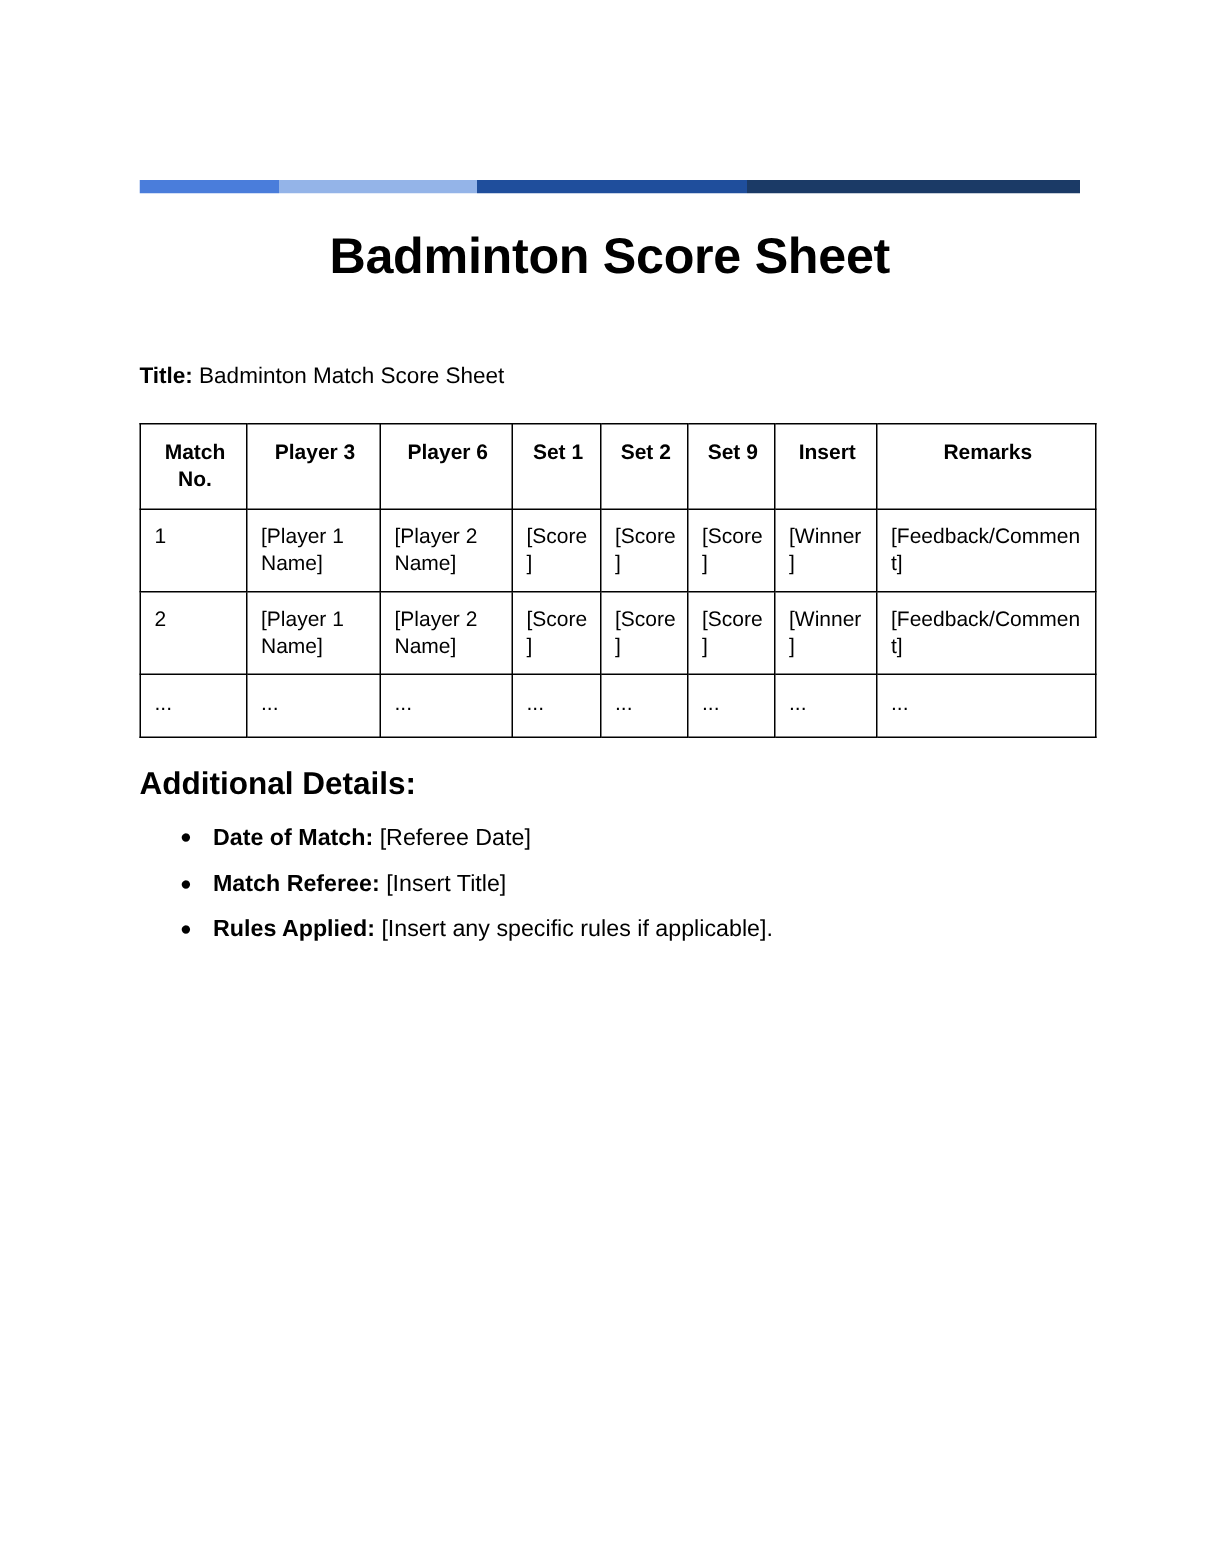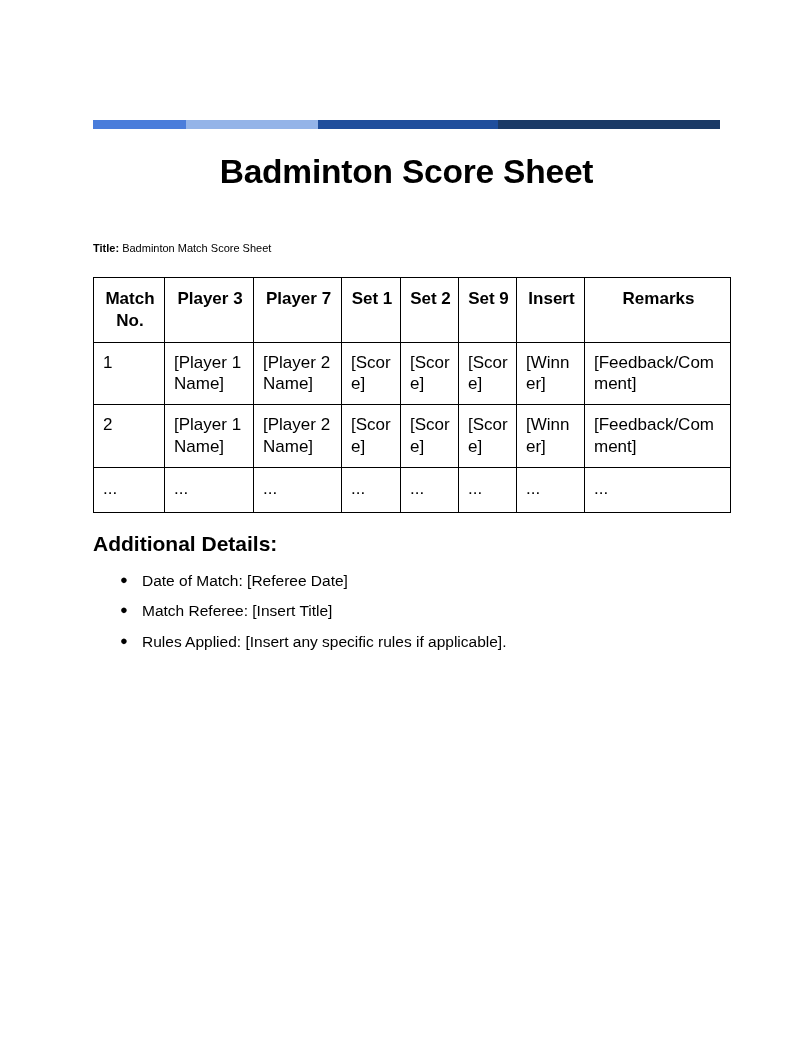--- a/index.html
+++ b/index.html
@@ -54,32 +54,32 @@
     font-weight: bold;
     line-height: 1.2;
     letter-spacing: -0.2px;
     padding-top: 23px;
   }
 
   
   .title-line {
     margin: 0;
     padding-top: 49px;
-    font-size: 11px;
+    font-size: 15px;
     line-height: 1.35;
   }
   .title-line .lbl { font-weight: bold; }
 
   
   table.score-table {
     border-collapse: collapse;
     width: 637px;
     margin-top: 21px;
     table-layout: fixed;
-    font-size: 17px;
+    font-size: 14px;
   }
   table.score-table th,
   table.score-table td {
     border: 1px solid #000000;
     vertical-align: top;
     padding: 9px 7px 9px 9px;
     line-height: 1.28;
     word-wrap: break-word;
     overflow-wrap: break-word;
   }
@@ -129,21 +129,21 @@
     margin-bottom: 12px;
   }
   ul.details-list li:last-child { margin-bottom: 0; }
   ul.details-list li .bullet {
     position: absolute;
     left: 27px;
     top: 0;
     font-size: 13px;
     line-height: 1.3;
   }
-  ul.details-list li .lbl { font-weight: normal; text-align: center; }
+  ul.details-list li .lbl { font-weight: bold; text-align: center; }
 </style>
 </head>
 <body>
 
 <div class="page">
   <div class="content">
 
     <div class="accent-bar">
       <div class="accent-seg s1" style="background: rgb(74, 125, 219);"></div>
       <div class="accent-seg s2" style="background: rgb(148, 180, 232);"></div>
@@ -166,21 +166,21 @@
           <col class="c3">
         <col class="c4">
           <col class="c5">
           <col class="c6">
           <col class="c7">
       </colgroup>
       <thead>
         <tr>
           <th>Match No.</th>
           <th>Player 3</th>
-          <th>Player 7</th>
+          <th>Player 6</th>
           <th>Set 1</th>
           <th>Set 2</th>
           <th>Set 9</th>
           <th>Insert</th>
           <th>Remarks</th>
         </tr>
       </thead>
       <tbody>
         <tr class="row-data">
           <td>1</td>

